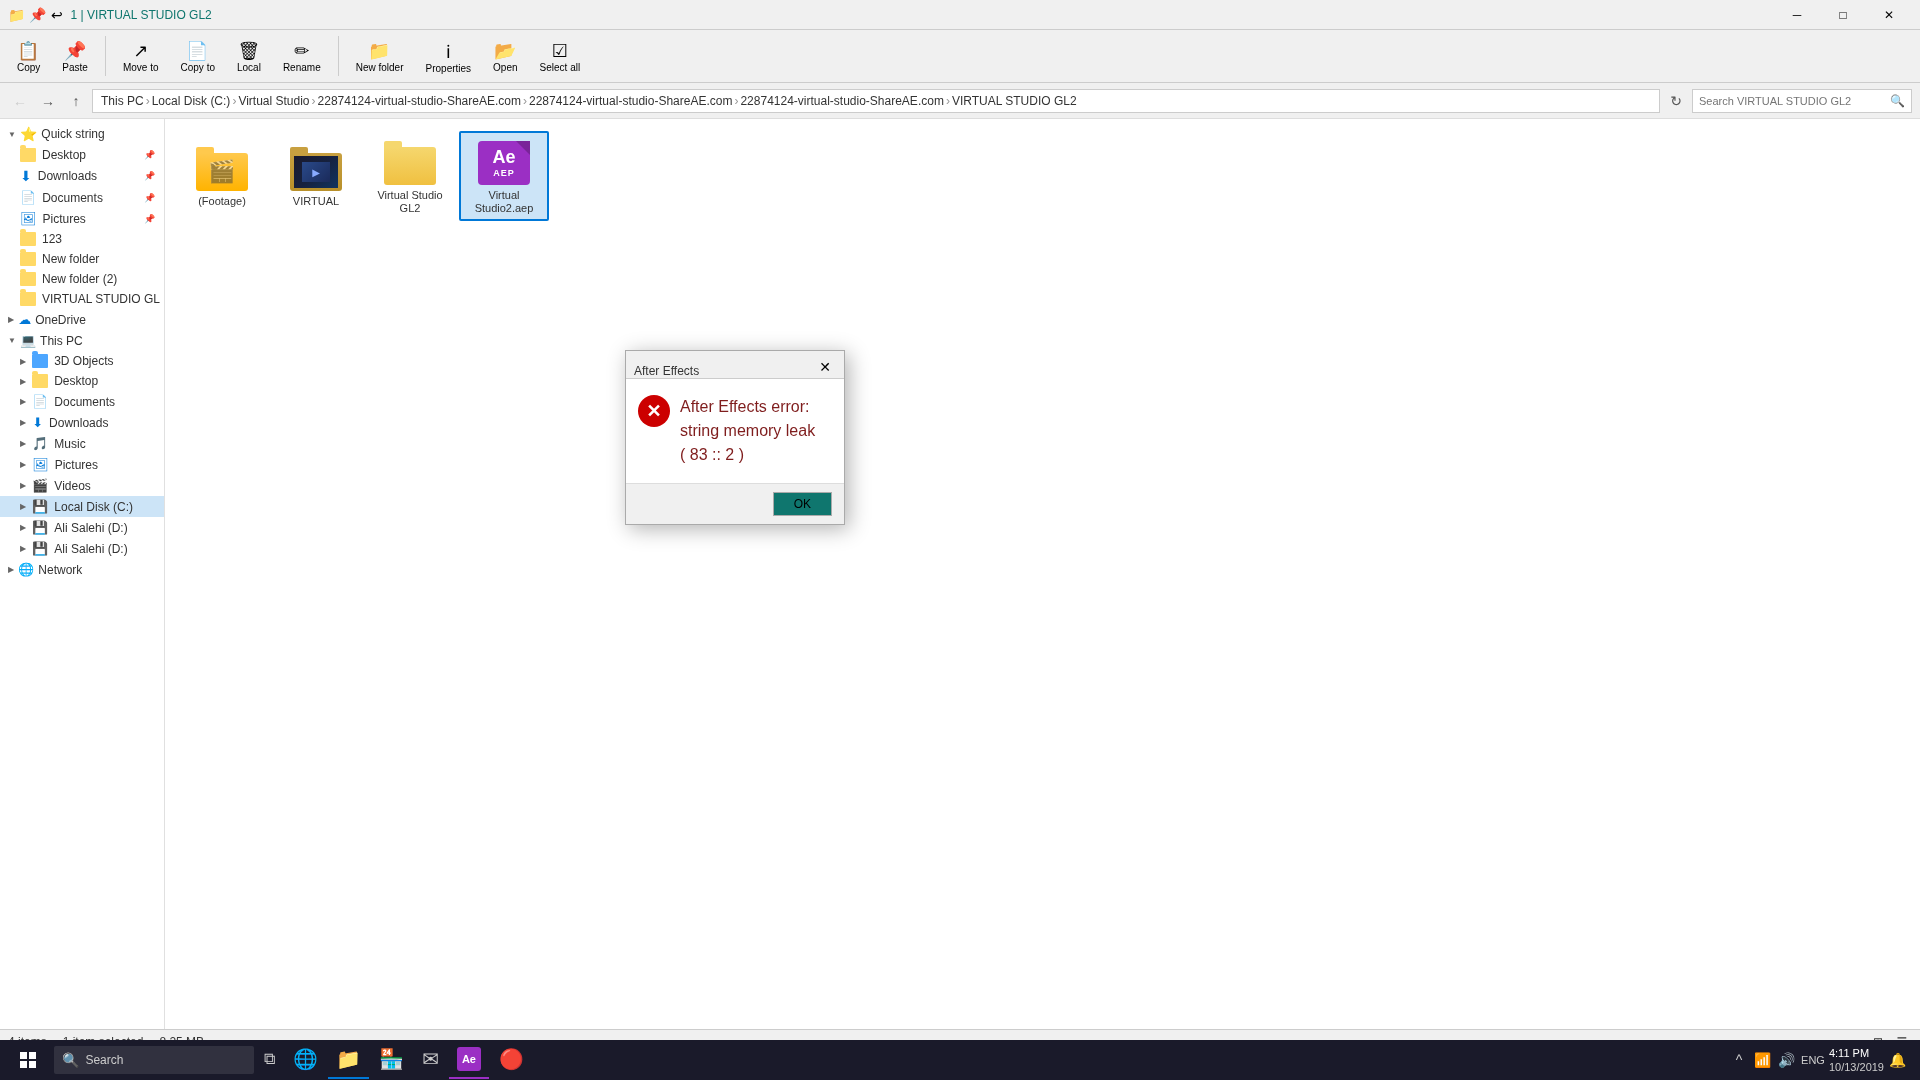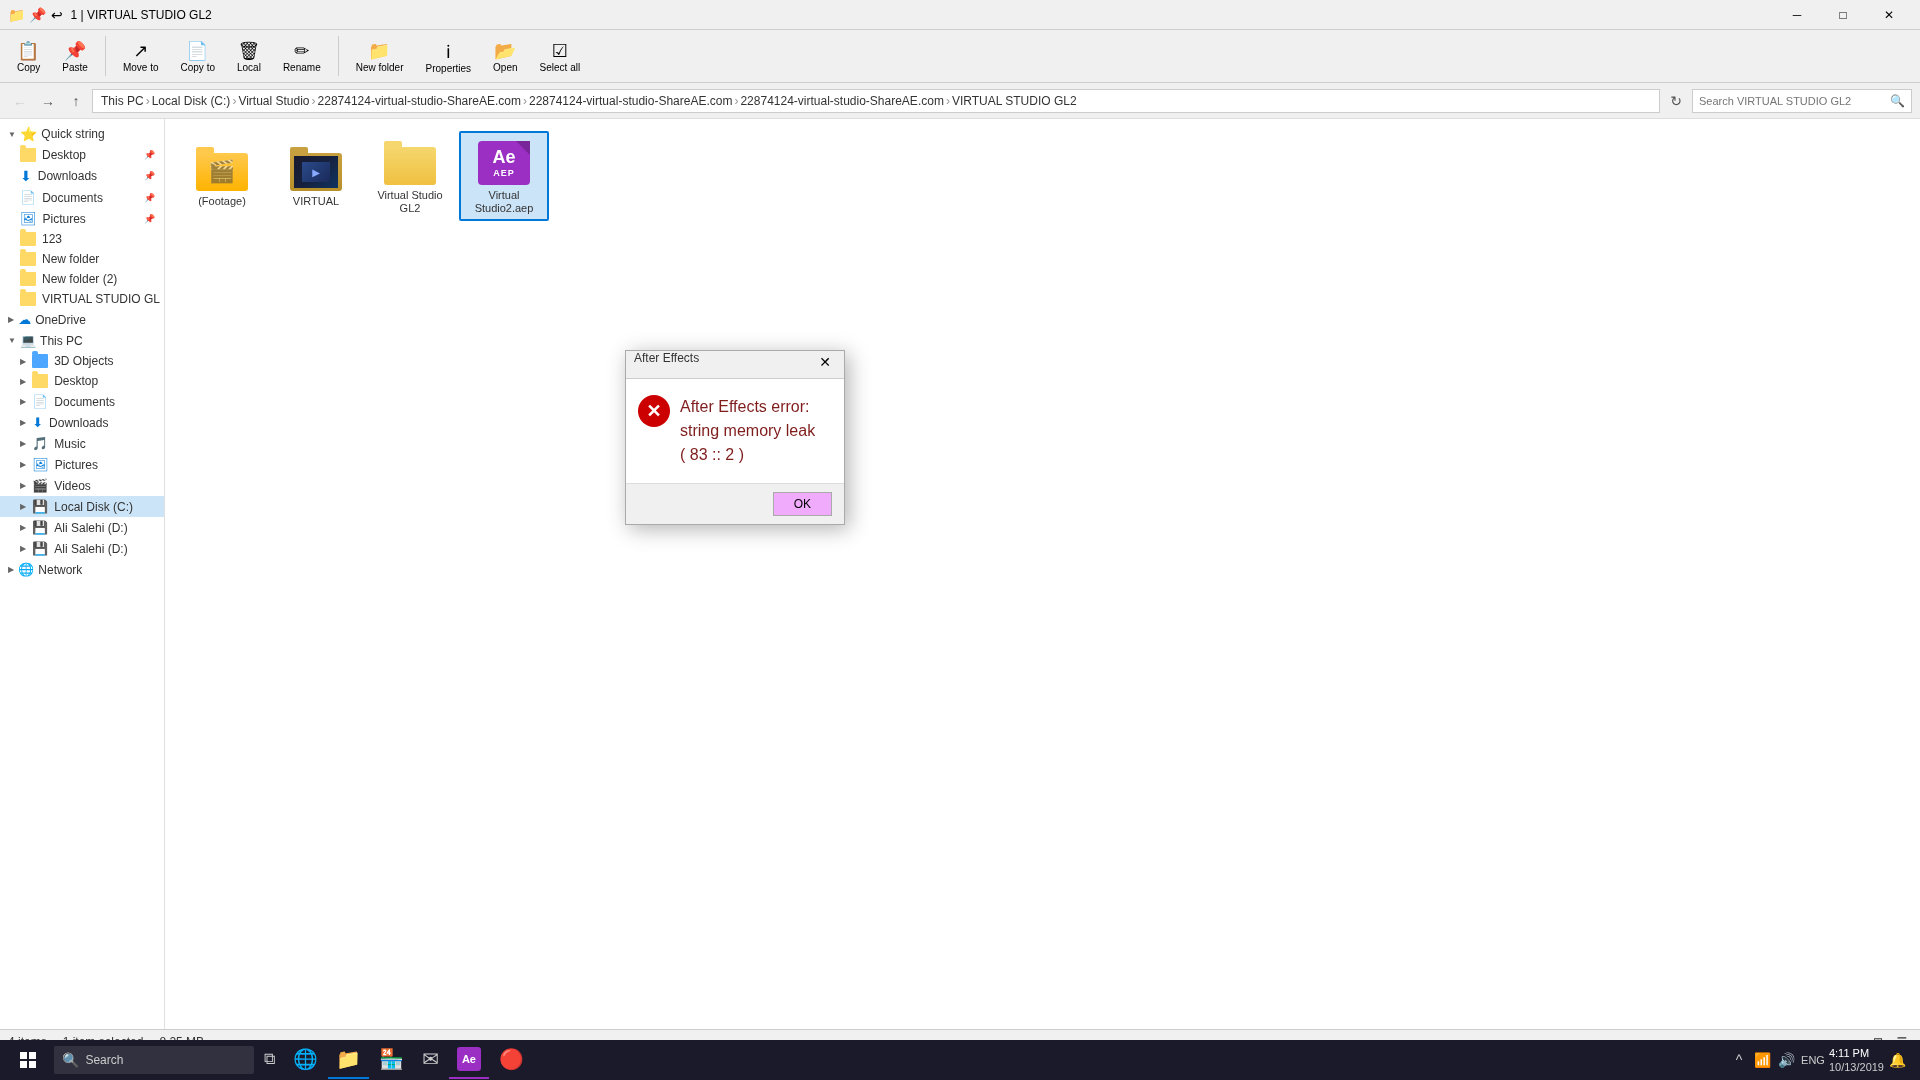--- a/index.html
+++ b/index.html
@@ -4,21 +4,21 @@
   <style>
     * { margin: 0; padding: 0; box-sizing: border-box; }
     body { width: 1920px; height: 1080px; background: #f0f0f0; font-family: 'Segoe UI', sans-serif; font-size: 12px; overflow: hidden; position: relative; }
 
     
     .title-bar {
       width: 100%; height: 30px; background: #f0f0f0; display: flex; align-items: center;
       border-bottom: 1px solid #ccc; padding: 0 8px;
     }
     .title-bar-icons { display: flex; gap: 4px; align-items: center; margin-right: 8px; }
-    .title-bar-title { flex: 1; font-size: 12px; color: #000000; }
+    .title-bar-title { flex: 1; font-size: 12px; color: #0f766e; }
     .title-bar-controls { display: flex; gap: 0; }
     .title-bar-btn { width: 46px; height: 30px; display: flex; align-items: center; justify-content: center; font-size: 12px; cursor: pointer; background: transparent; }
 
     
     .ribbon { width: 100%; background: #f0f0f0; border-bottom: 1px solid #ccc; }
     .ribbon-tabs { display: flex; height: 28px; border-bottom: 1px solid #ccc; }
     .ribbon-tab { padding: 6px 14px; font-size: 12px; cursor: pointer; }
     .ribbon-tab.active { background: #fff; border-top: 2px solid #0078d7; border-left: 1px solid #ccc; border-right: 1px solid #ccc; margin-bottom: -1px; }
     .ribbon-content { display: flex; padding: 4px 8px; gap: 4px; align-items: center; height: 52px; }
     .ribbon-btn { display: flex; flex-direction: column; align-items: center; padding: 4px 8px; cursor: pointer; font-size: 10px; border: 1px solid transparent; }
@@ -98,29 +98,29 @@
     .taskbar-search-text { color: #ccc; font-size: 12px; }
     .taskbar-item { height: 38px; padding: 0 8px; display: flex; align-items: center; justify-content: center; cursor: pointer; border-bottom: 2px solid transparent; }
     .taskbar-item.active { border-bottom-color: #0078d7; }
     .taskbar-icon { font-size: 20px; }
     .taskbar-systray { margin-left: auto; display: flex; align-items: center; gap: 4px; padding: 0 8px; color: #ccc; font-size: 11px; }
     .systray-icon { width: 20px; height: 20px; display: flex; align-items: center; justify-content: center; font-size: 14px; color: #ccc; cursor: pointer; }
 
     
     .dialog-overlay { position: absolute; top: 0; left: 0; width: 100%; height: 100%; pointer-events: none; }
     .dialog { position: absolute; background: #fff; border: 1px solid #aaa; box-shadow: 4px 4px 20px rgba(0,0,0,0.3); width: 220px; pointer-events: all; }
-    .dialog-titlebar { background: #f0f0f0; border-bottom: 1px solid #ccc; height: 28px; display: flex; align-items: flex-start; padding: 0 8px; }
+    .dialog-titlebar { background: #f0f0f0; border-bottom: 1px solid #ccc; height: 28px; display: flex; align-items: flex-end; padding: 0 8px; }
     .dialog-title { flex: 1; font-size: 12px; color: #333; }
     .dialog-close { width: 22px; height: 22px; display: flex; align-items: center; justify-content: center; cursor: pointer; font-size: 14px; }
     .dialog-content { padding: 16px 12px; display: flex; gap: 10px; align-items: flex-start; }
     .error-icon-circle { width: 32px; height: 32px; border-radius: 50%; background: #c00; display: flex; align-items: center; justify-content: center; flex-shrink: 0; }
     .error-x { color: white; font-size: 18px; font-weight: bold; }
     .dialog-message { font-size: 16px; color: #7f1d1d; line-height: 1.5; }
     .dialog-footer { padding: 8px 12px; background: #f0f0f0; border-top: 1px solid #ddd; display: flex; justify-content: flex-end; }
-    .dialog-ok-btn { padding: 4px 20px; background: #f0abfc; border: 1px solid #aaa; font-size: 12px; cursor: pointer; }
+    .dialog-ok-btn { padding: 4px 20px; background: #0f766e; border: 1px solid #aaa; font-size: 12px; cursor: pointer; }
 
     
     .sidebar::-webkit-scrollbar { width: 6px; }
     .sidebar::-webkit-scrollbar-thumb { background: #ccc; }
   </style>
 </head>
 <body>
 
 <div class="title-bar">
   <div class="title-bar-icons">

